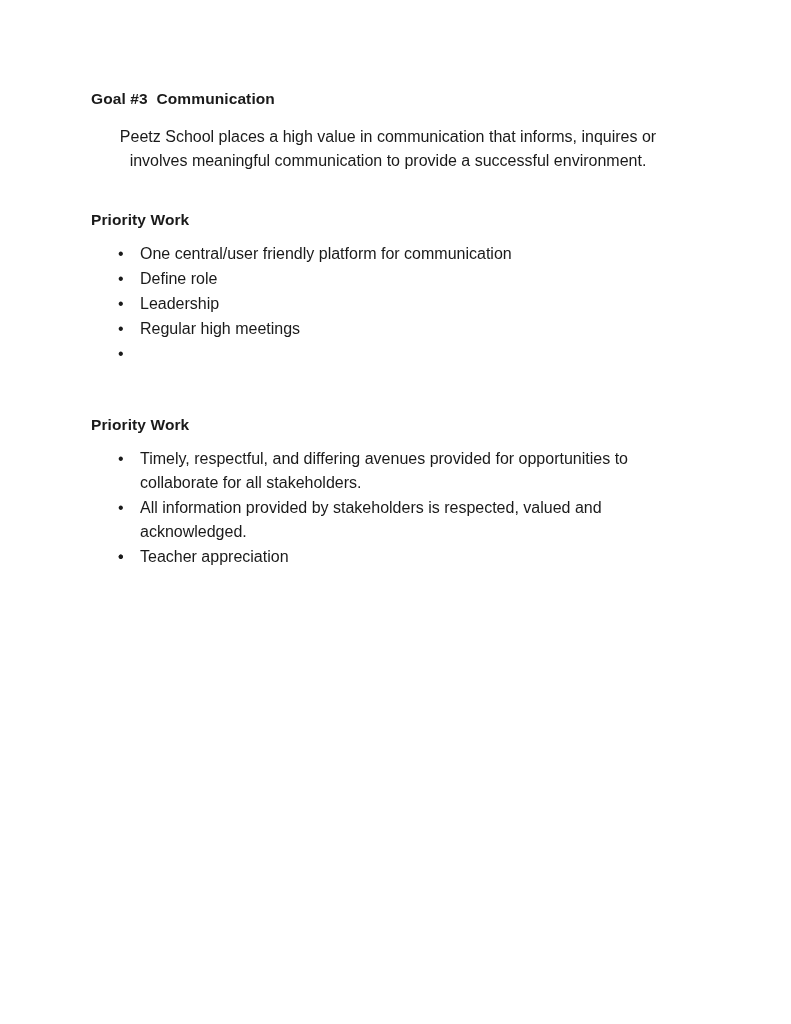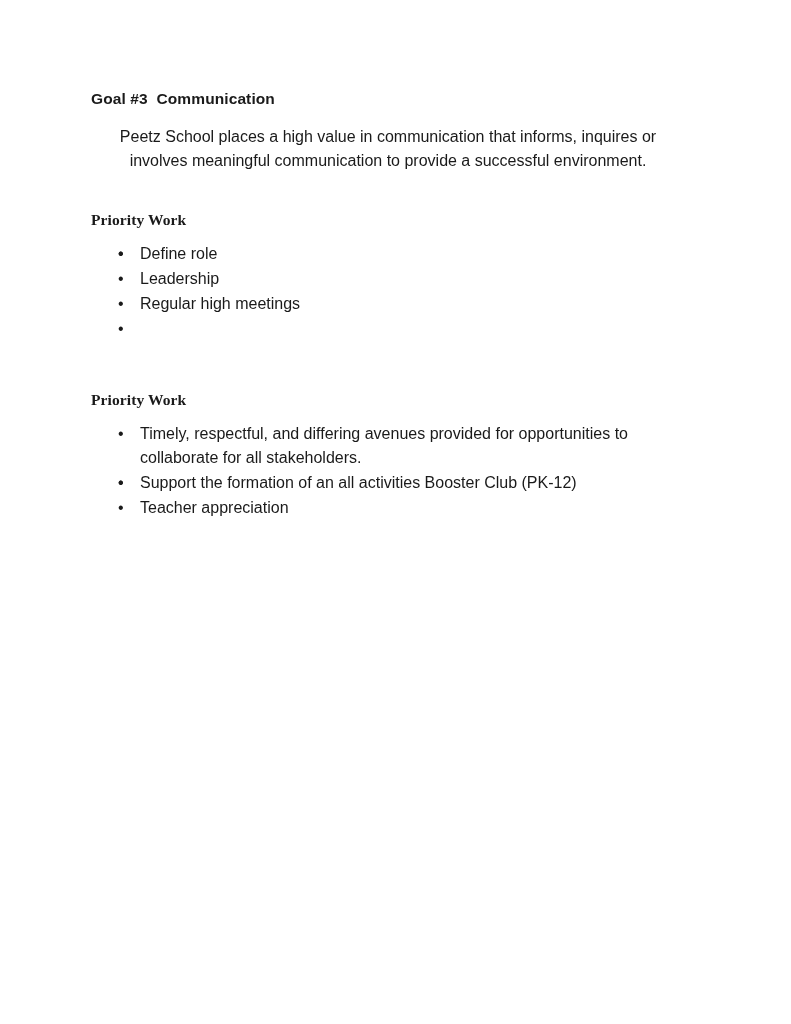--- a/index.html
+++ b/index.html
@@ -39,21 +39,20 @@
     line-height: 1.47;
     margin: 15px 0 0 0;
     text-align: center;
   }
   .priority-heading {
     font-size: 15.5px;
     font-weight: bold;
     line-height: 1.45;
     letter-spacing: 0.1px;
     margin: 36px 0 0 0;
-    font-family: Liberation Serif, serif;
   }
   ul.bullet-list {
     list-style: none;
     margin: 11px 0 0 0;
     padding: 0;
   }
   ul.bullet-list li {
     position: relative;
     font-size: 16px;
     line-height: 1.5;
@@ -77,20 +76,21 @@
 <div class="page">
   <div class="doc-body">
 
     <div>
       <h2 class="goal-heading">Goal #3  Communication</h2>
       <p class="goal-paragraph">Peetz School places a high value in communication that informs, inquires or involves meaningful communication to provide a successful environment.</p>
       <h3 class="priority-heading">Priority Work</h3>
       <ul class="bullet-list">
         <li>
           <span class="bullet-glyph">•</span>
+          <span>One central/user friendly platform for communication</span>
         </li>
         <li>
           <span class="bullet-glyph">•</span>
           <span>Define role</span>
         </li>
         <li>
           <span class="bullet-glyph">•</span>
           <span>Leadership</span>
         </li>
         <li>
@@ -107,24 +107,24 @@
 
     <div>
       <h3 class="priority-heading">Priority Work</h3>
       <ul class="bullet-list">
         <li>
           <span class="bullet-glyph">•</span>
           <span>Timely, respectful, and differing avenues provided for opportunities to collaborate for all stakeholders.</span>
         </li>
         <li>
           <span class="bullet-glyph">•</span>
+          <span>All information provided by stakeholders is respected, valued and acknowledged.</span>
         </li>
         <li>
           <span class="bullet-glyph">•</span>
-          <span>Support the formation of an all activities Booster Club (PK-12)</span>
         </li>
         <li>
           <span class="bullet-glyph">•</span>
           <span>Teacher appreciation</span>
         </li>
       </ul>
     </div>
 
   </div>
 </div>

